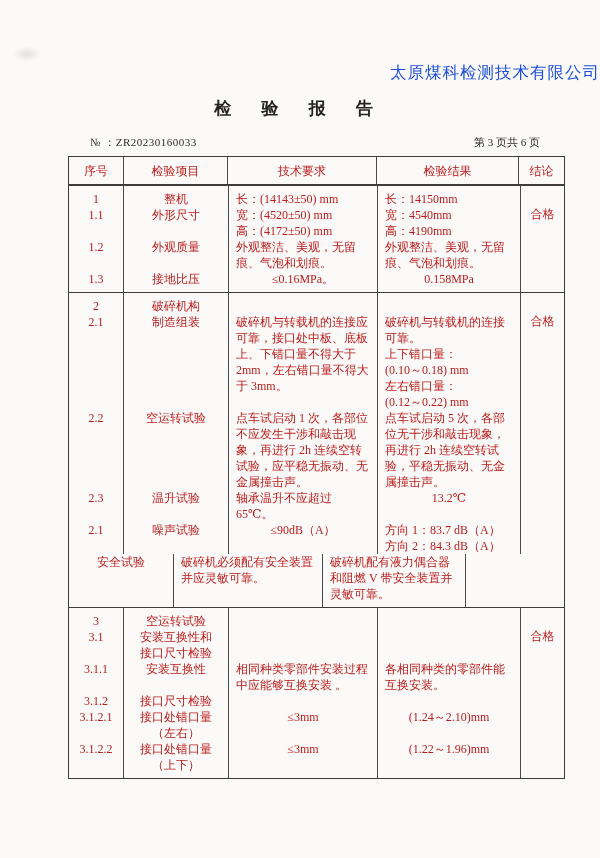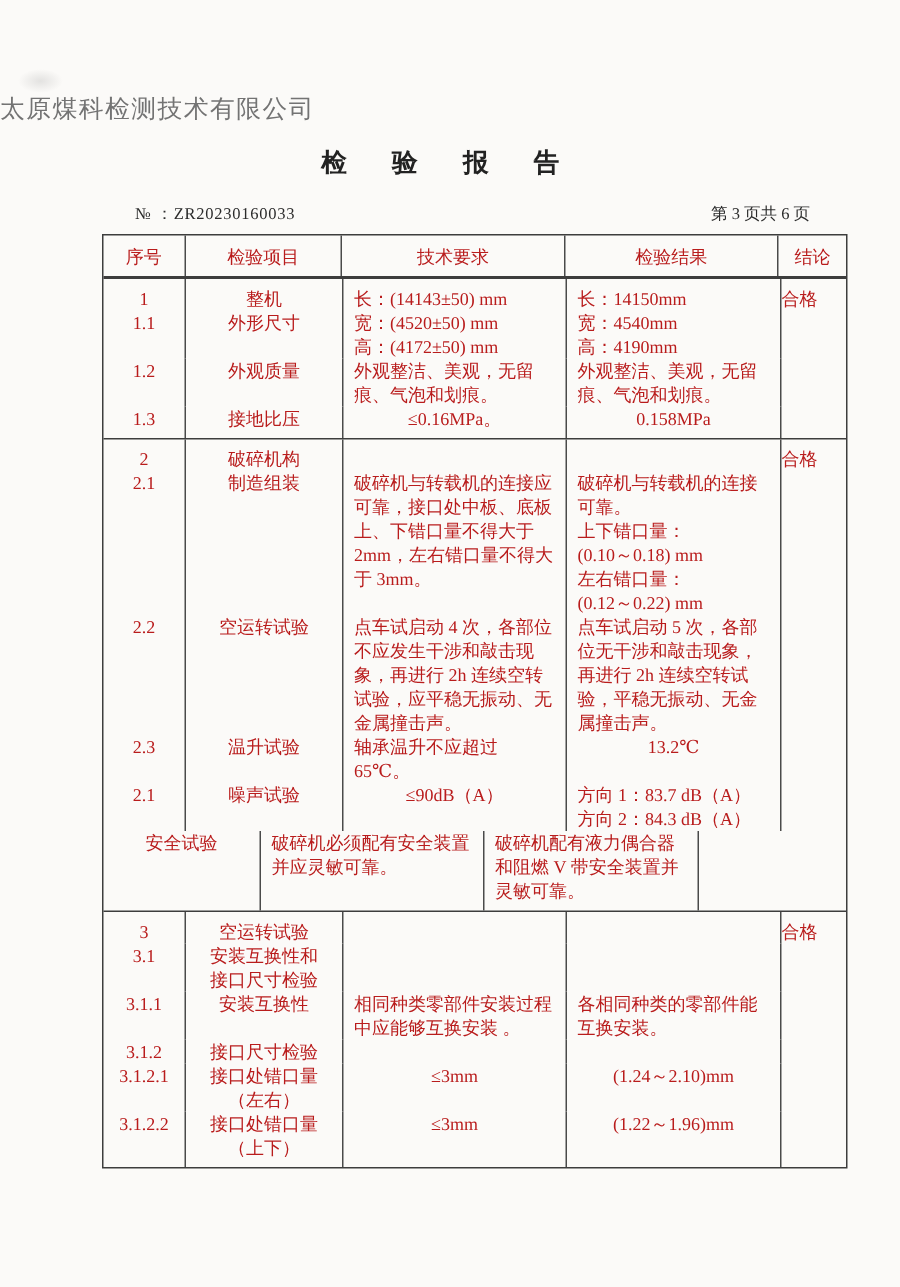--- a/index.html
+++ b/index.html
@@ -16,24 +16,24 @@
     background:#fbfaf8;
     overflow:hidden;
     box-sizing:border-box;
     padding-top:62px;
   }
   .page::before{
     content:"";position:absolute;left:12px;top:46px;width:30px;height:16px;
     background:radial-gradient(ellipse at center, rgba(130,130,130,.20), rgba(130,130,130,0) 70%);
   }
   .company{
-    text-align:left;
+    text-align:right;
     font-size:16.5px;
     letter-spacing:1px;
-    color:#737373;
+    color:#1d4ed8;
   }
   .title{
     margin-top:13px;
     display:flex;justify-content:center;
     font-size:17px;font-weight:600;
     letter-spacing:13px;
     box-sizing:border-box;
     color:#222;
   }
   .meta-row{
@@ -63,21 +63,21 @@
   .h1{width:55px}.h2{width:105px}.h3{width:149px}.h4{width:143px}.h5{width:45px}
   .group{display:flex;border-bottom:1.4px solid #3d3d3d;}
   .group:last-child{border-bottom:none;}
   .rows{width:452px;display:flex;flex-direction:column;}
   .subrow{display:flex;align-items:stretch;}
   .subrow > div{box-sizing:border-box;}
   .c1{width:55px;text-align:center;border-right:1px solid #4a4a4a;white-space:pre-line;}
   .c2{width:105px;text-align:center;border-right:1px solid #4a4a4a;white-space:pre-line;}
   .c3{width:149px;padding:0 7px;border-right:1px solid #4a4a4a;white-space:pre-line;}
   .c4{width:143px;padding:0 7px;border-right:1px solid #4a4a4a;white-space:pre-line;}
-  .c5{width:45px;padding-top:5px;box-sizing:border-box;}
+  .c5{width:45px;text-align:center;padding-top:20px;box-sizing:border-box;}
   .subrow:first-child > div{padding-top:5px;}
   .subrow:last-child > div{padding-bottom:5px;}
   .ctr{text-align:center;}
   .pt-line{padding-top:16px !important;}
   .subrow:first-child > .pt-line{padding-top:21px !important;}
 </style>
 </head>
 <body>
 
 <div class="page">
@@ -140,21 +140,21 @@
           <div class="c3 pt-line">破碎机与转载机的连接应可靠，接口处中板、底板上、下错口量不得大于 2mm，左右错口量不得大于 3mm。</div>
           <div class="c4 pt-line">破碎机与转载机的连接可靠。
 上下错口量：
 (0.10～0.18) mm
 左右错口量：
 (0.12～0.22) mm</div>
         </div>
         <div class="subrow">
           <div class="c1">2.2</div>
           <div class="c2">空运转试验</div>
-          <div class="c3">点车试启动 4 次，各部位不应发生干涉和敲击现象，再进行 2h 连续空转试验，应平稳无振动、无金属撞击声。</div>
+          <div class="c3">点车试启动 1 次，各部位不应发生干涉和敲击现象，再进行 2h 连续空转试验，应平稳无振动、无金属撞击声。</div>
           <div class="c4">点车试启动 5 次，各部位无干涉和敲击现象，再进行 2h 连续空转试验，平稳无振动、无金属撞击声。</div>
         </div>
         <div class="subrow">
           <div class="c1">2.3</div>
           <div class="c2">温升试验</div>
           <div class="c3">轴承温升不应超过 65℃。</div>
           <div class="c4 ctr">13.2℃</div>
         </div>
         <div class="subrow">
           <div class="c1">2.1</div>

